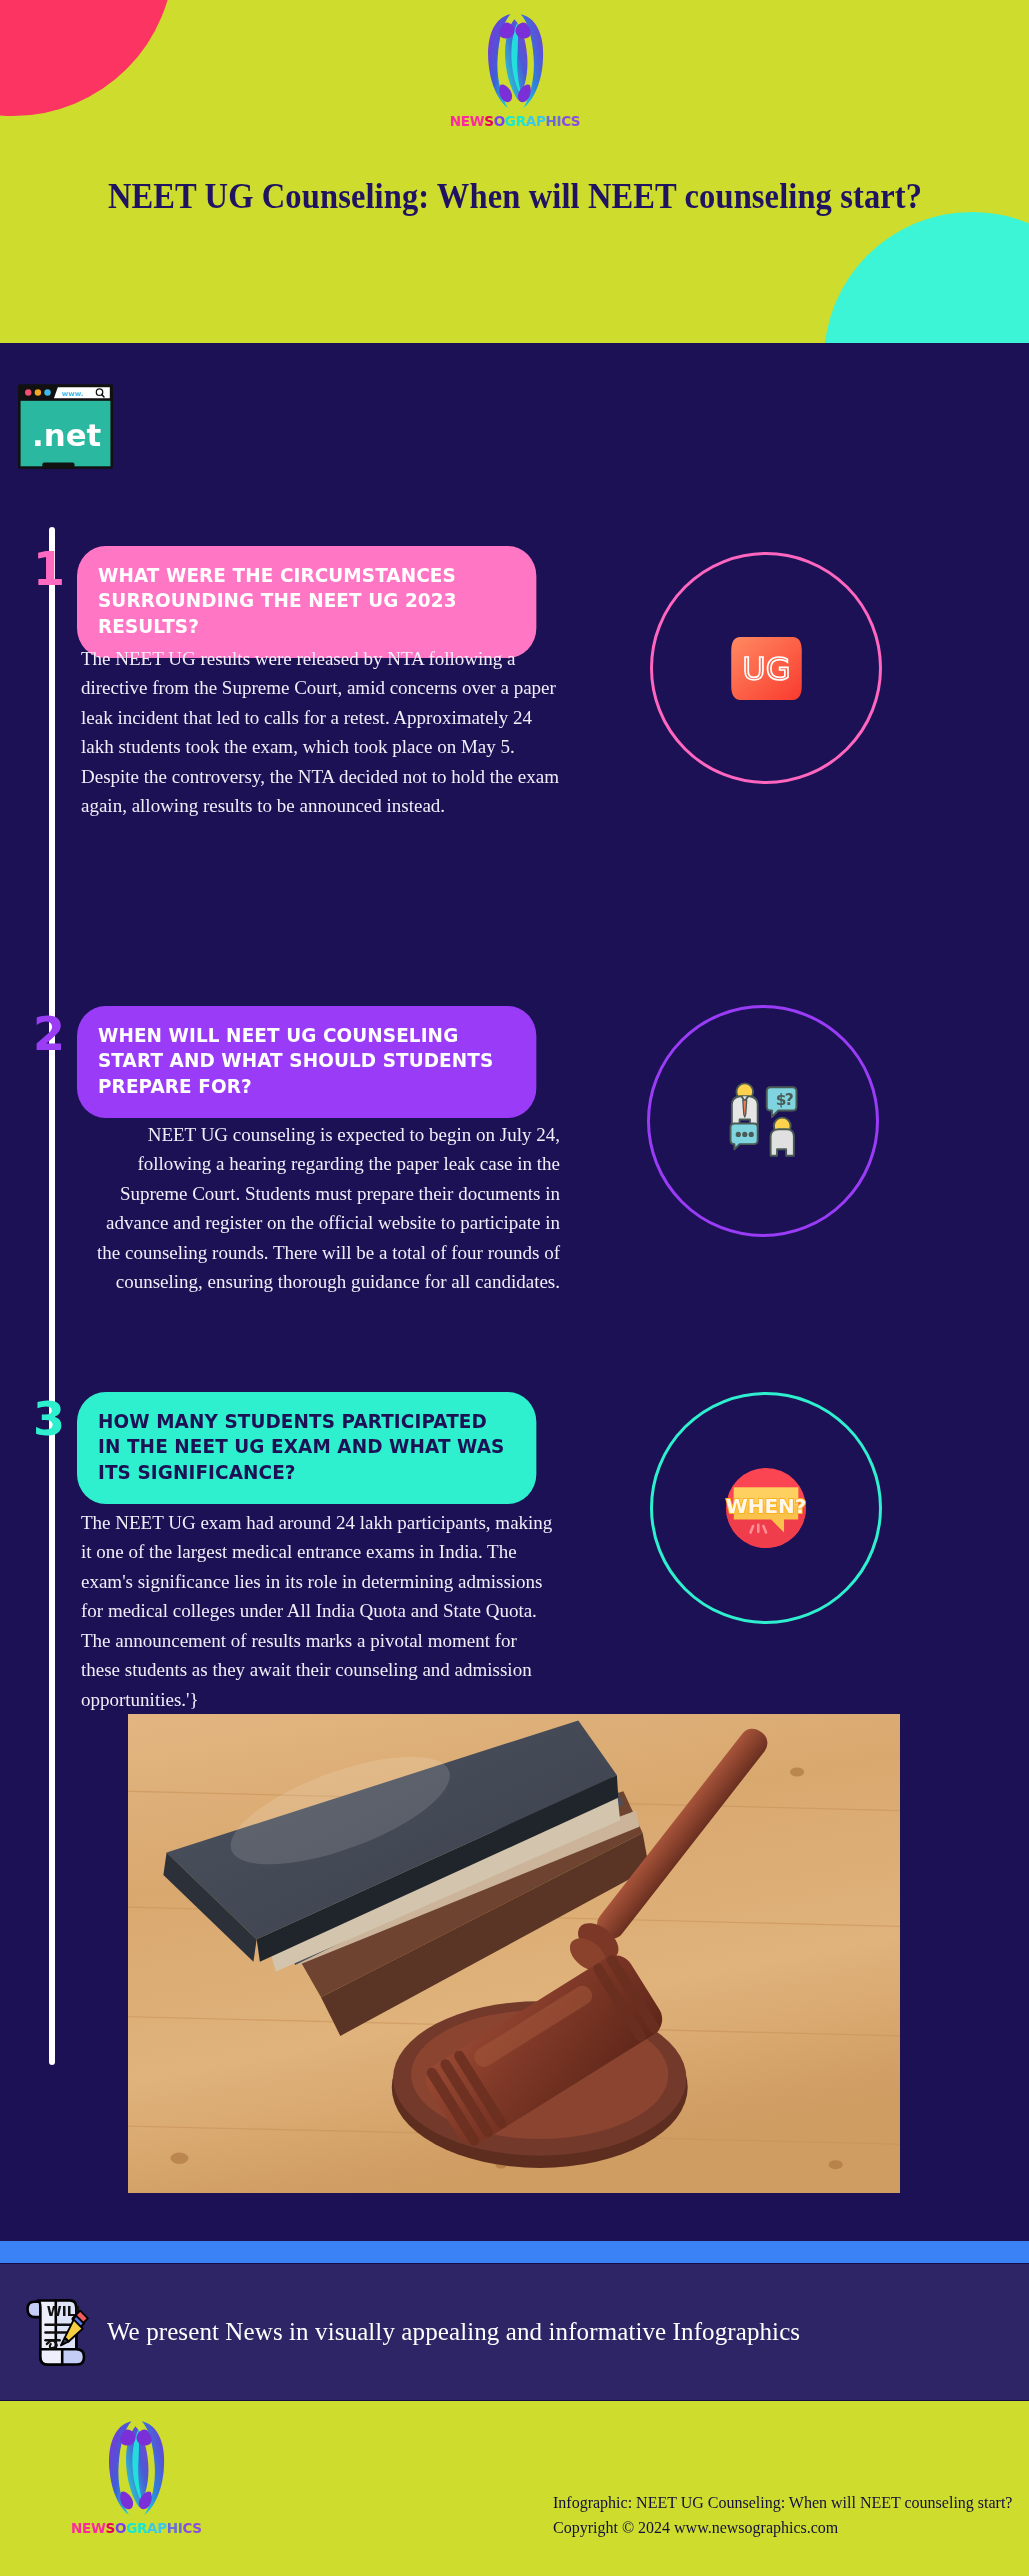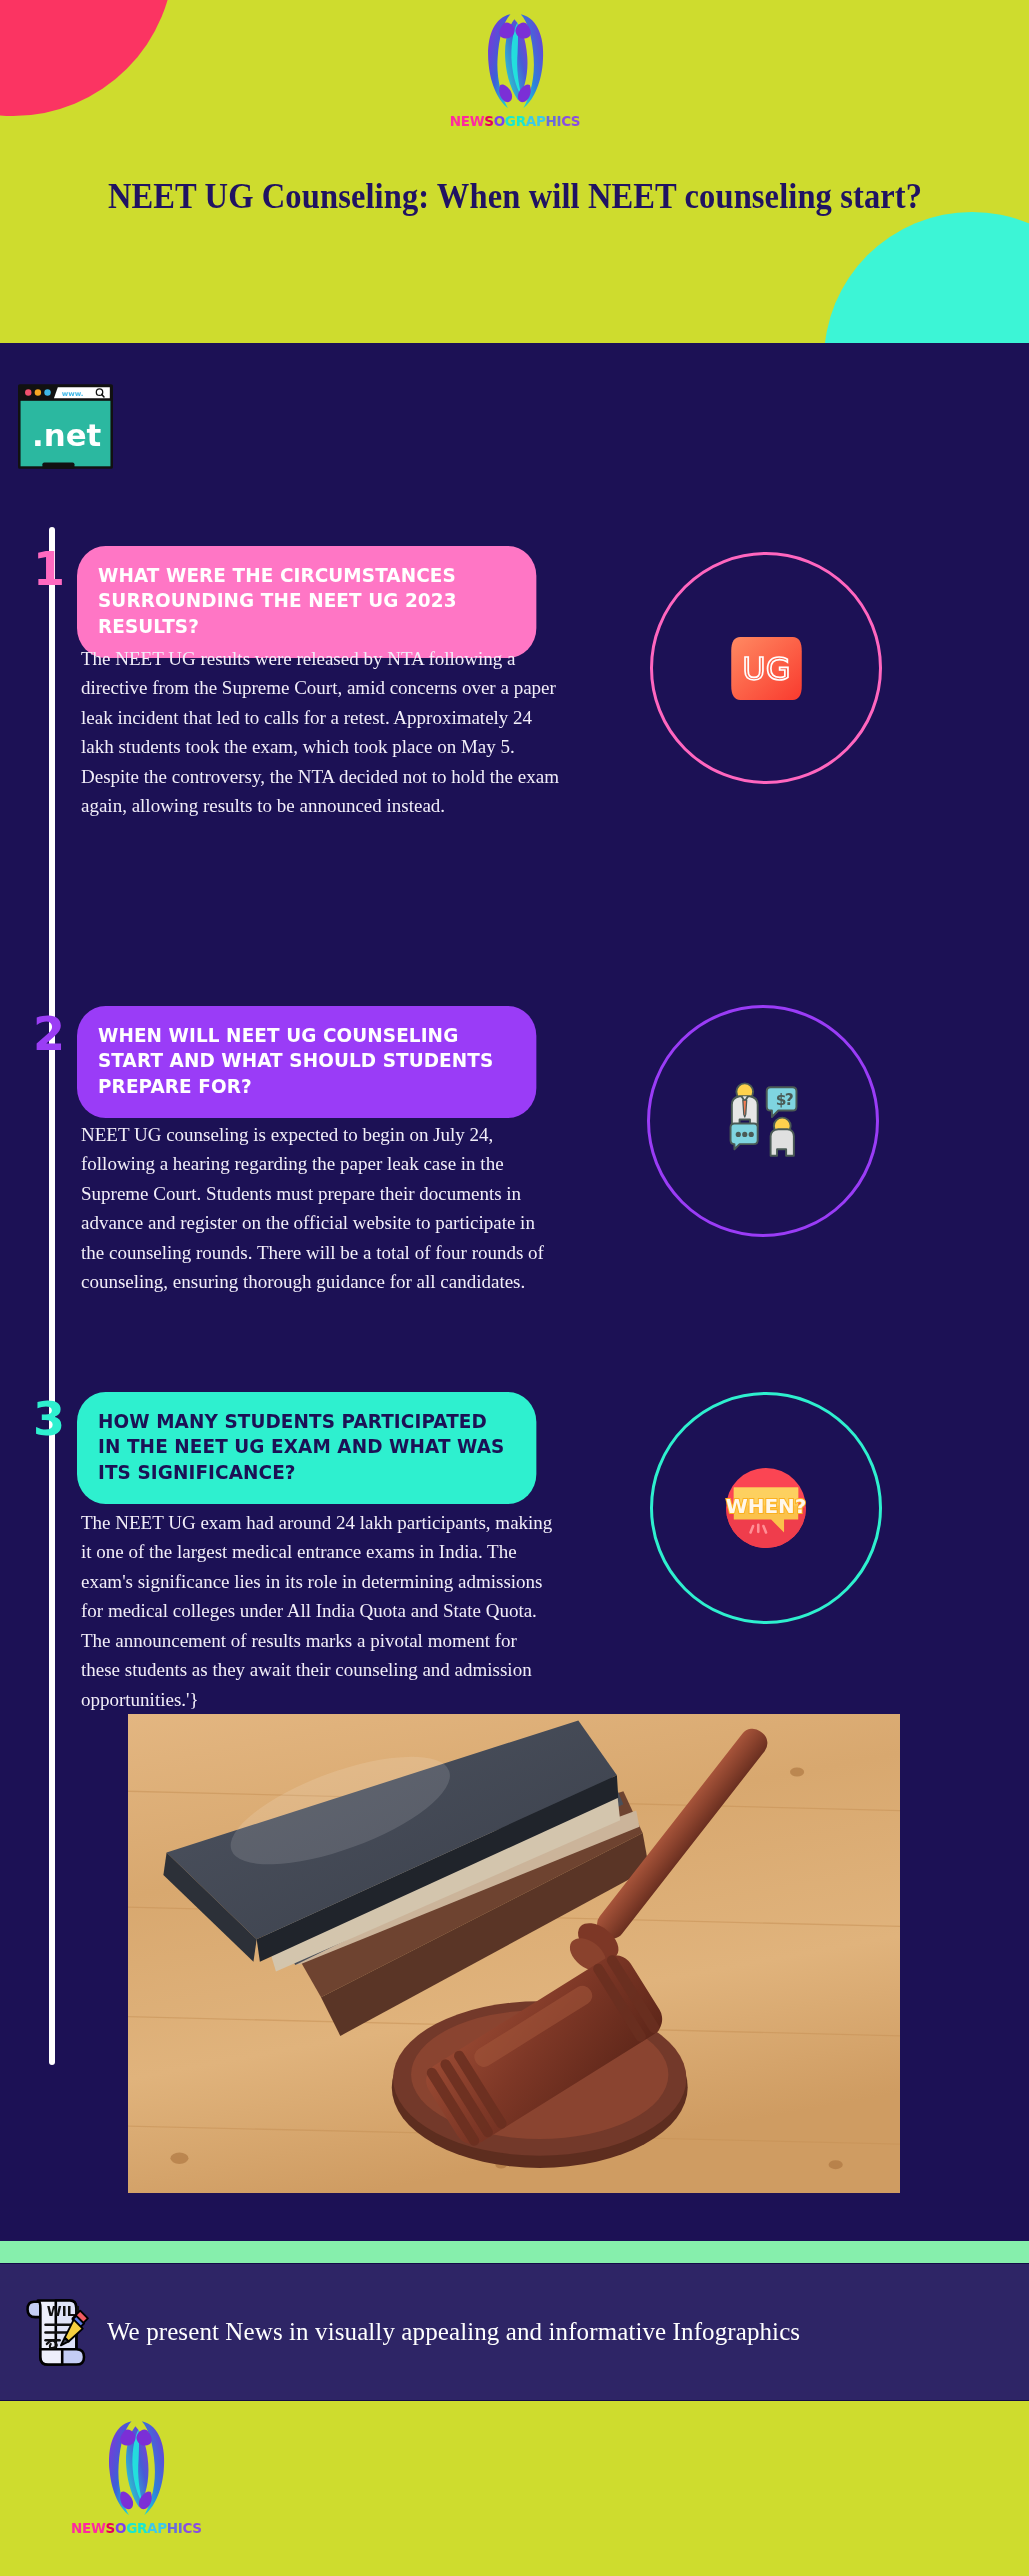--- a/index.html
+++ b/index.html
@@ -8,21 +8,21 @@
     width: 1030px;
     background: #1c1155;
     font-family: "Liberation Serif", serif;
   }
 
   #page {
     position: relative;
     width: 1030px;
     height: 2576px;
     overflow: hidden;
-    background: #86efac;
+    background: #3b82f6;
   }
 
   
   .header {
     position: relative;
     width: 1030px;
     height: 343px;
     background: #cedc2e;
     overflow: hidden;
   }
@@ -304,21 +304,21 @@
           <text x="85" y="103" text-anchor="middle" font-family="DejaVu Sans, sans-serif" font-size="50" font-weight="400" fill="none" stroke="#ffffff" stroke-width="2.6">UG</text>
         </svg>
       </div>
     </div>
 
     <div class="section">
       <div class="num" style="top:668px; color:#9b3df5;">2</div>
 
       <div class="qbubble" style="top:663px; background:#9a3cf7; color:#ffffff;">WHEN WILL NEET UG COUNSELING START AND WHAT SHOULD STUDENTS PREPARE FOR?</div>
 
-      <div class="answer" style="top:777px;">NEET UG counseling is expected to begin on July 24, following a hearing regarding the paper leak case in the Supreme Court. Students must prepare their documents in advance and register on the official website to participate in the counseling rounds. There will be a total of four rounds of counseling, ensuring thorough guidance for all candidates.</div>
+      <div class="answer" style="top:777px;text-align:right;">NEET UG counseling is expected to begin on July 24, following a hearing regarding the paper leak case in the Supreme Court. Students must prepare their documents in advance and register on the official website to participate in the counseling rounds. There will be a total of four rounds of counseling, ensuring thorough guidance for all candidates.</div>
 
       <div class="circle-icon" style="left:647px; top:662px; border:3.2px solid #9a3cf7;">
         <svg width="115" height="115" viewBox="0 0 178 178">
 
           <g stroke="#4a5a55" stroke-width="3" stroke-linejoin="round">
             <circle cx="60" cy="43" r="13" fill="#ffd24d"></circle>
             <path d="M40 96 V63 Q40 52 52 50 H68 Q80 52 80 63 V96 H68 V86 H52 V96 Z" fill="#e6e6e6"></path>
             <path d="M55 50 L60 58 L65 50" fill="#e6e6e6"></path>
             <path d="M57 56 L63 56 L61.5 78 L60 82 L58.5 78 Z" fill="#f47c53" stroke-width="2"></path>
           </g>
@@ -506,16 +506,20 @@
         <path d="M50 16 C38 32 34 56 36 80 C38 106 46 128 56 142 C66 124 72 100 70 74 C68 46 60 26 50 16 Z" fill="url(#f3)" opacity="0.95"></path>
         <path d="M55 20 C47 36 44 60 46 84 C48 108 55 126 62 138 C56 116 53 92 55 68 C56 48 56 32 55 20 Z" fill="#1ff0de" opacity="0.85"></path>
         <path d="M34 22 C26 30 24 40 30 44 C38 49 48 44 50 36 C52 28 42 18 34 22 Z" fill="#7b2fd6"></path>
         <path d="M68 22 C76 30 78 40 72 44 C64 49 54 44 52 36 C50 28 60 18 68 22 Z" fill="#7b2fd6"></path>
         <path d="M28 118 C24 128 28 140 36 144 C44 147 48 140 46 132 C44 124 34 114 28 118 Z" fill="#7b2fd6"></path>
         <path d="M74 118 C78 128 74 140 66 144 C58 147 54 140 56 132 C58 124 68 114 74 118 Z" fill="#7b2fd6"></path>
       </svg>
       <div class="logo-word" id="brand-word-footer"><span style="color: rgb(255, 42, 160);">N</span><span style="color: rgb(255, 42, 160);">E</span><span style="color: rgb(255, 42, 160);">W</span><span style="color: rgb(230, 0, 92);">S</span><span style="color: rgb(123, 63, 242);">O</span><span style="color: rgb(24, 232, 208);">G</span><span style="color: rgb(24, 232, 208);">R</span><span style="color: rgb(62, 200, 232);">A</span><span style="color: rgb(62, 200, 232);">P</span><span style="color: rgb(106, 107, 220);">H</span><span style="color: rgb(106, 107, 220);">I</span><span style="color: rgb(138, 79, 224);">C</span><span style="color: rgb(138, 79, 224);">S</span></div>
     </div>
 
+    <div class="footer-credits">
+      <div>Infographic: NEET UG Counseling: When will NEET counseling start?</div>
+      <div>Copyright © 2024 www.newsographics.com</div>
+    </div>
   </div>
 
 </div>
 
 
 </body></html>

